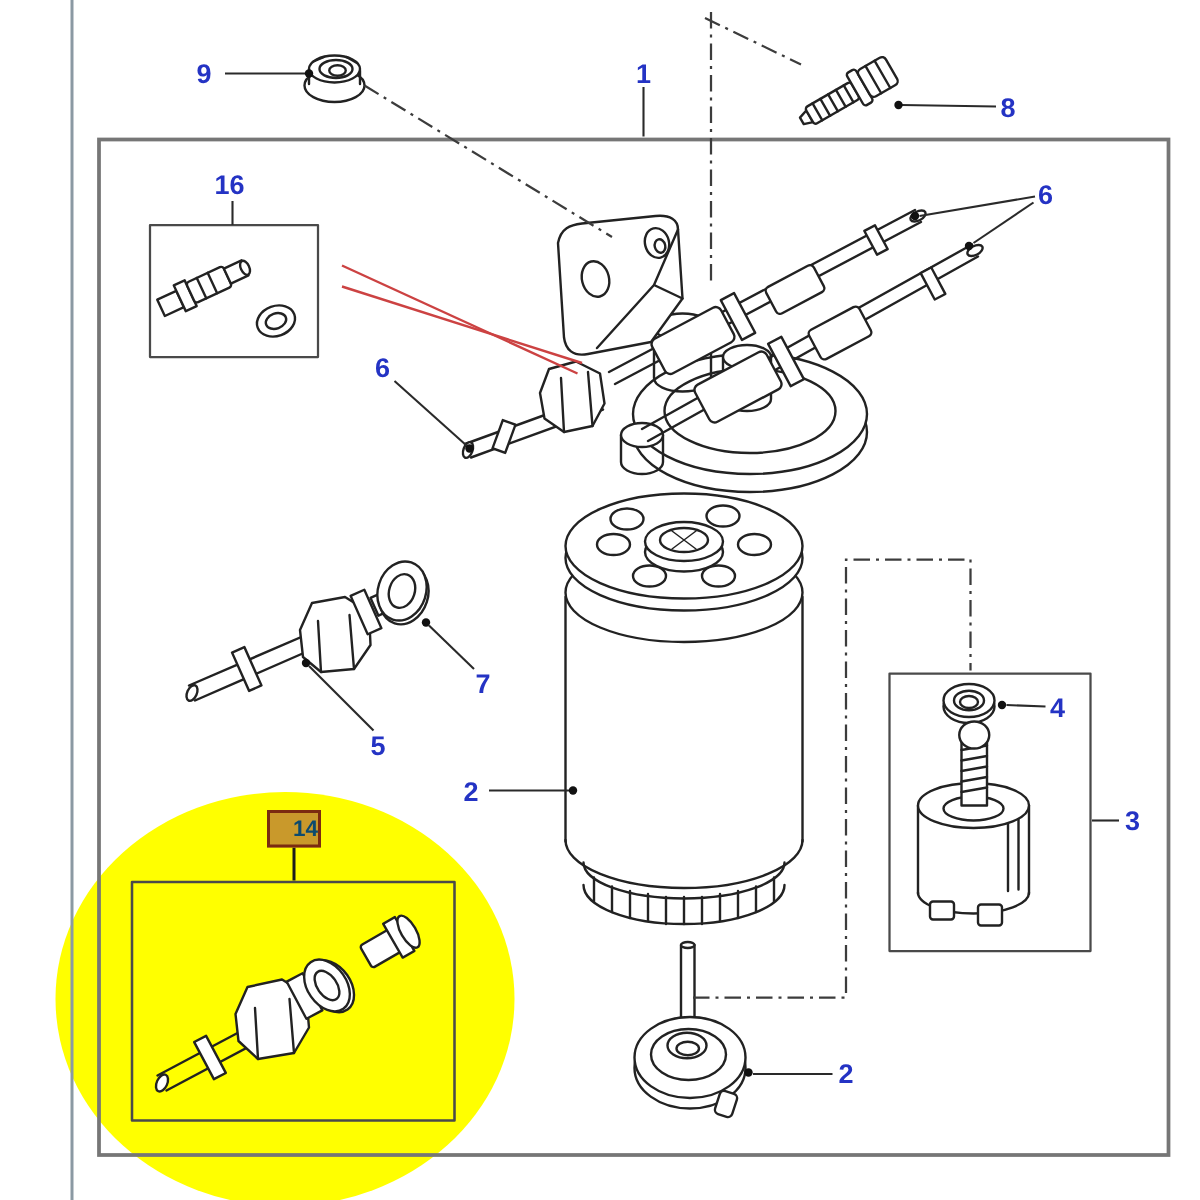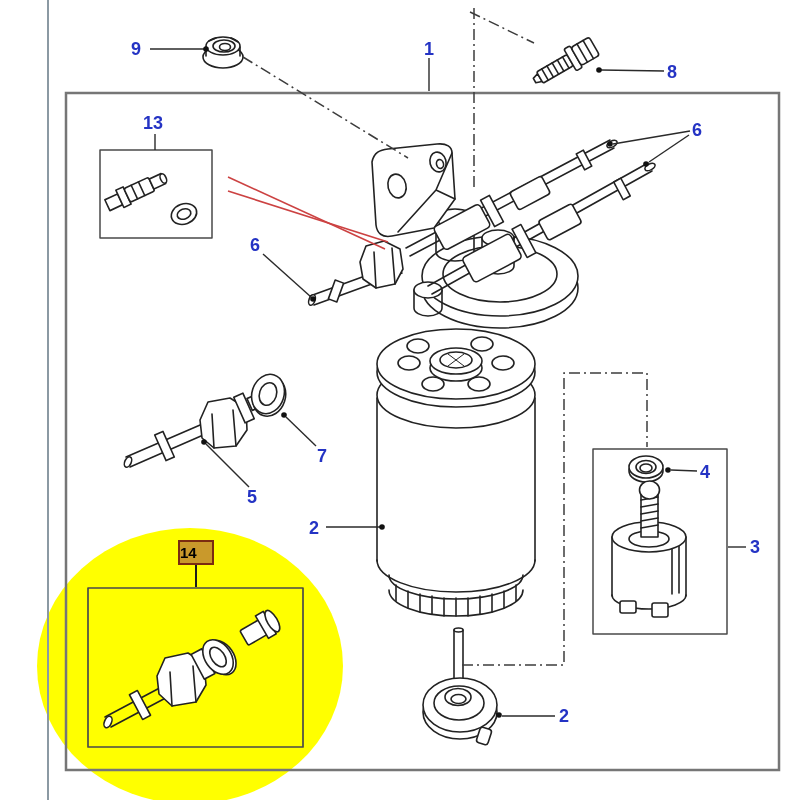--- a/index.html
+++ b/index.html
@@ -3,21 +3,21 @@
 <meta charset="utf-8">
 <style>
   html,body{margin:0;padding:0;background:#ffffff;}
   .stage{position:relative;width:800px;height:800px;background:#ffffff;overflow:hidden;
          font-family:"Liberation Sans",sans-serif;}
   .stage svg{position:absolute;left:0;top:0;}
   .callout{position:absolute;font-weight:700;font-size:18px;line-height:18px;
            color:#2433c4;letter-spacing:0;cursor:default;}
   .tag{position:absolute;left:178px;top:540px;width:36px;height:25px;
        background:#c9992b;border:2px solid #7b2b10;box-sizing:border-box;
-       color:#000000;font-weight:700;font-size:15px;line-height:21px;text-align:left;}
+       color:#0c4a6e;font-weight:700;font-size:15px;line-height:21px;text-align:right;}
 </style>
 </head>
 <body>
 
 <div class="stage">
 <svg width="800" height="800" viewBox="0 0 800 800">
 
   <g>
     <ellipse cx="190" cy="666" rx="153" ry="138" fill="#ffff00"></ellipse>
   </g>
@@ -236,21 +236,21 @@
     <circle cx="204" cy="442" r="2.8"></circle>
     <circle cx="382" cy="527" r="2.8"></circle>
     <circle cx="668" cy="470" r="2.8"></circle>
     <circle cx="499" cy="715" r="2.8"></circle>
   </g>
 </svg>
 
   <div class="callout" style="left:131px;top:40px;">9</div>
   <div class="callout" style="left:424px;top:40px;">1</div>
   <div class="callout" style="left:667px;top:63px;">8</div>
-  <div class="callout" style="left:143px;top:114px;">13</div>
+  <div class="callout" style="left:143px;top:114px;">16</div>
   <div class="callout" style="left:692px;top:121px;">6</div>
   <div class="callout" style="left:250px;top:236px;">6</div>
   <div class="callout" style="left:317px;top:447px;">7</div>
   <div class="callout" style="left:247px;top:488px;">5</div>
   <div class="callout" style="left:309px;top:519px;">2</div>
   <div class="callout" style="left:700px;top:463px;">4</div>
   <div class="callout" style="left:750px;top:538px;">3</div>
   <div class="callout" style="left:559px;top:707px;">2</div>
 
   <div class="tag">14</div>

